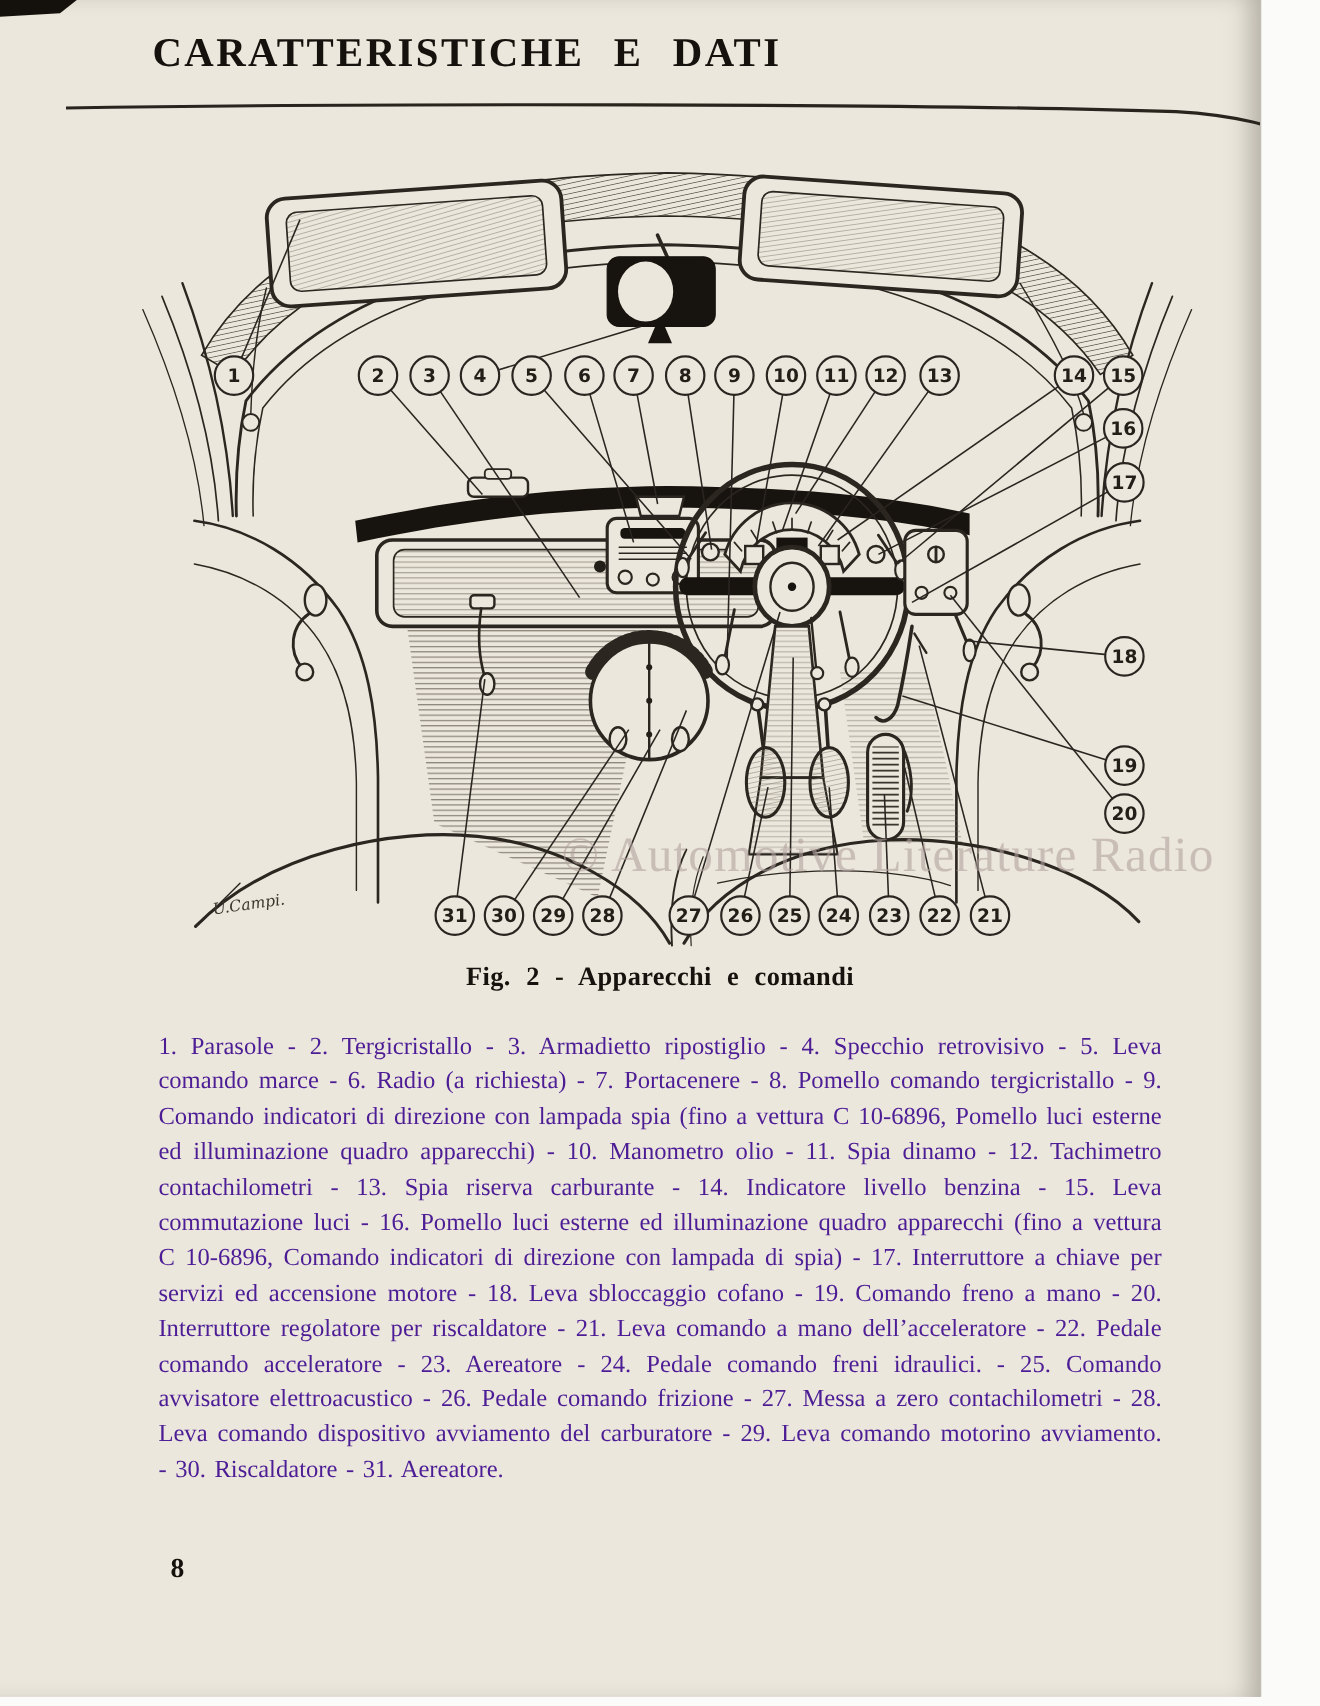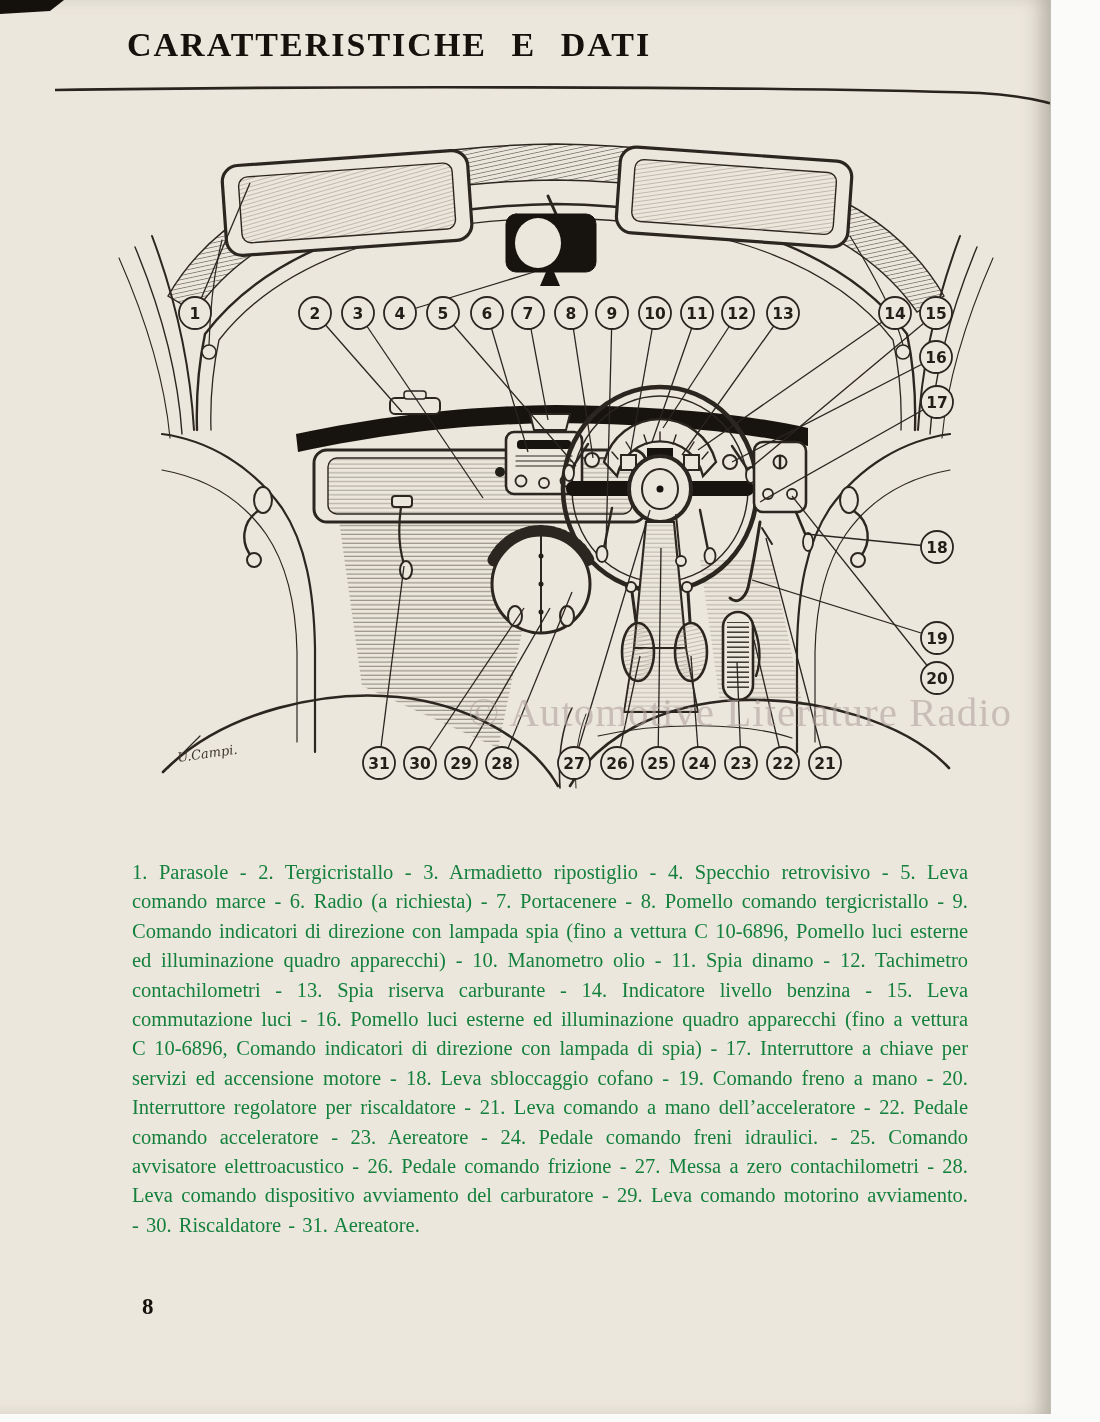--- a/index.html
+++ b/index.html
@@ -39,21 +39,21 @@
     z-index:5;
   }
   .fig-caption{
     position:absolute;left:132px;top:801px;width:836px;margin:0;
     text-align:center;font-weight:bold;font-size:22px;
     letter-spacing:.3px;word-spacing:7px;color:#16130e;
   }
   .legend{
     position:absolute;left:132px;top:858px;width:836px;margin:0;
     font-size:20.5px;line-height:29.4px;text-align:justify;
-    color:#15803d;word-spacing:2px;
+    color:#4c1d95;word-spacing:2px;
   }
   .page-number{
     position:absolute;left:142px;top:1294px;
     font-weight:bold;font-size:23px;color:#15120d;
   }
   .callout-num{
     font-family:"DejaVu Sans", sans-serif;
     font-weight:bold;font-size:15.5px;fill:#221e18;
   }
   .sig-text{
@@ -424,18 +424,19 @@
             <circle cx="379" cy="763" r="16" fill="#ece7dc" stroke="#2a2520" stroke-width="1.8"></circle>
             <text x="379" y="768.5" text-anchor="middle" class="callout-num">31</text>
           </g>
         </g>
 
       <text class="sig-text" x="178" y="762" transform="rotate(-8 178 762)">U.Campi.</text>
     </svg>
 
     <div class="watermark">© Automotive Literature Radio</div>
 
+    <p class="fig-caption">Fig. 2 - Apparecchi e comandi</p>
 
     <p class="legend" id="legend-paragraph">1. Parasole - 2. Tergicristallo - 3. Armadietto ripostiglio - 4. Specchio retrovisivo - 5. Leva comando marce - 6. Radio (a richiesta) - 7. Portacenere - 8. Pomello comando tergicristallo - 9. Comando indicatori di direzione con lampada spia (fino a vettura C 10-6896, Pomello luci esterne ed illuminazione quadro apparecchi) - 10. Manometro olio - 11. Spia dinamo - 12. Tachimetro contachilometri - 13. Spia riserva carburante - 14. Indicatore livello benzina - 15. Leva commutazione luci - 16. Pomello luci esterne ed illuminazione quadro apparecchi (fino a vettura C 10-6896, Comando indicatori di direzione con lampada di spia) - 17. Interruttore a chiave per servizi ed accensione motore - 18. Leva sbloccaggio cofano - 19. Comando freno a mano - 20. Interruttore regolatore per riscaldatore - 21. Leva comando a mano dell’acceleratore - 22. Pedale comando acceleratore - 23. Aereatore - 24. Pedale comando freni idraulici. - 25. Comando avvisatore elettroacustico - 26. Pedale comando frizione - 27. Messa a zero contachilometri - 28. Leva comando dispositivo avviamento del carburatore - 29. Leva comando motorino avviamento. - 30. Riscaldatore - 31. Aereatore.</p>
 
     <div class="page-number">8</div>
   </div>
 </div>
 
 </body></html>

